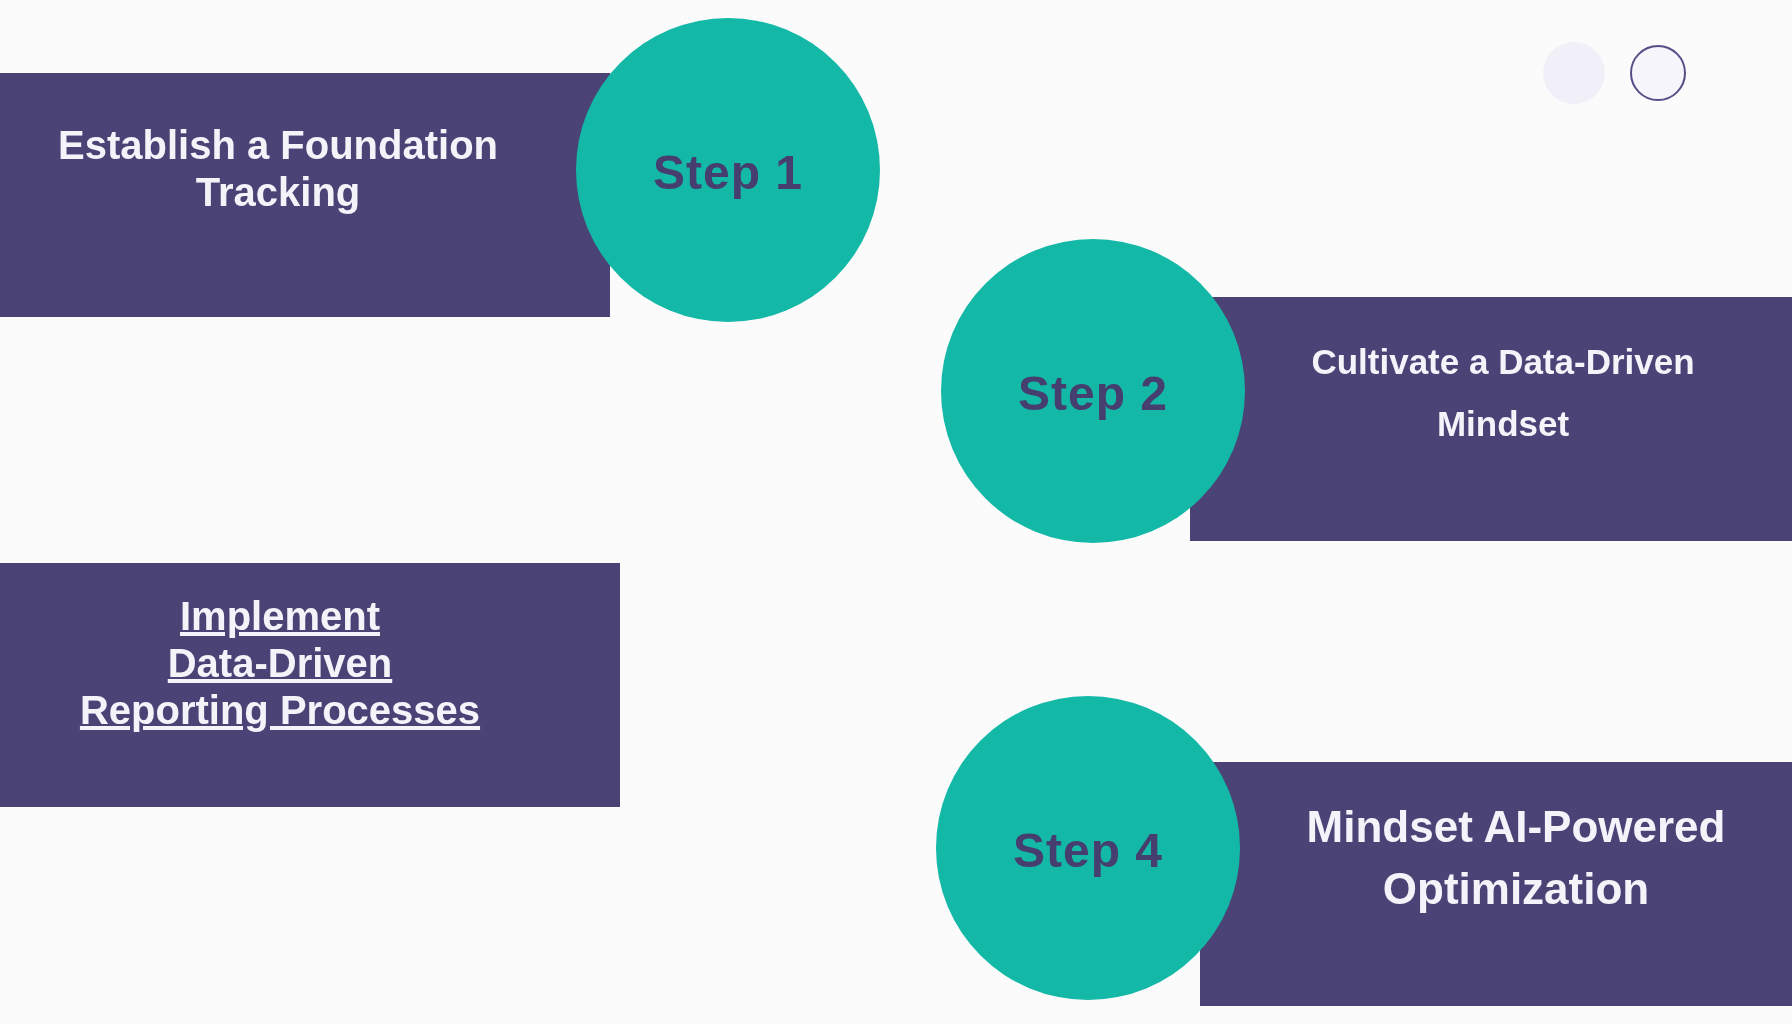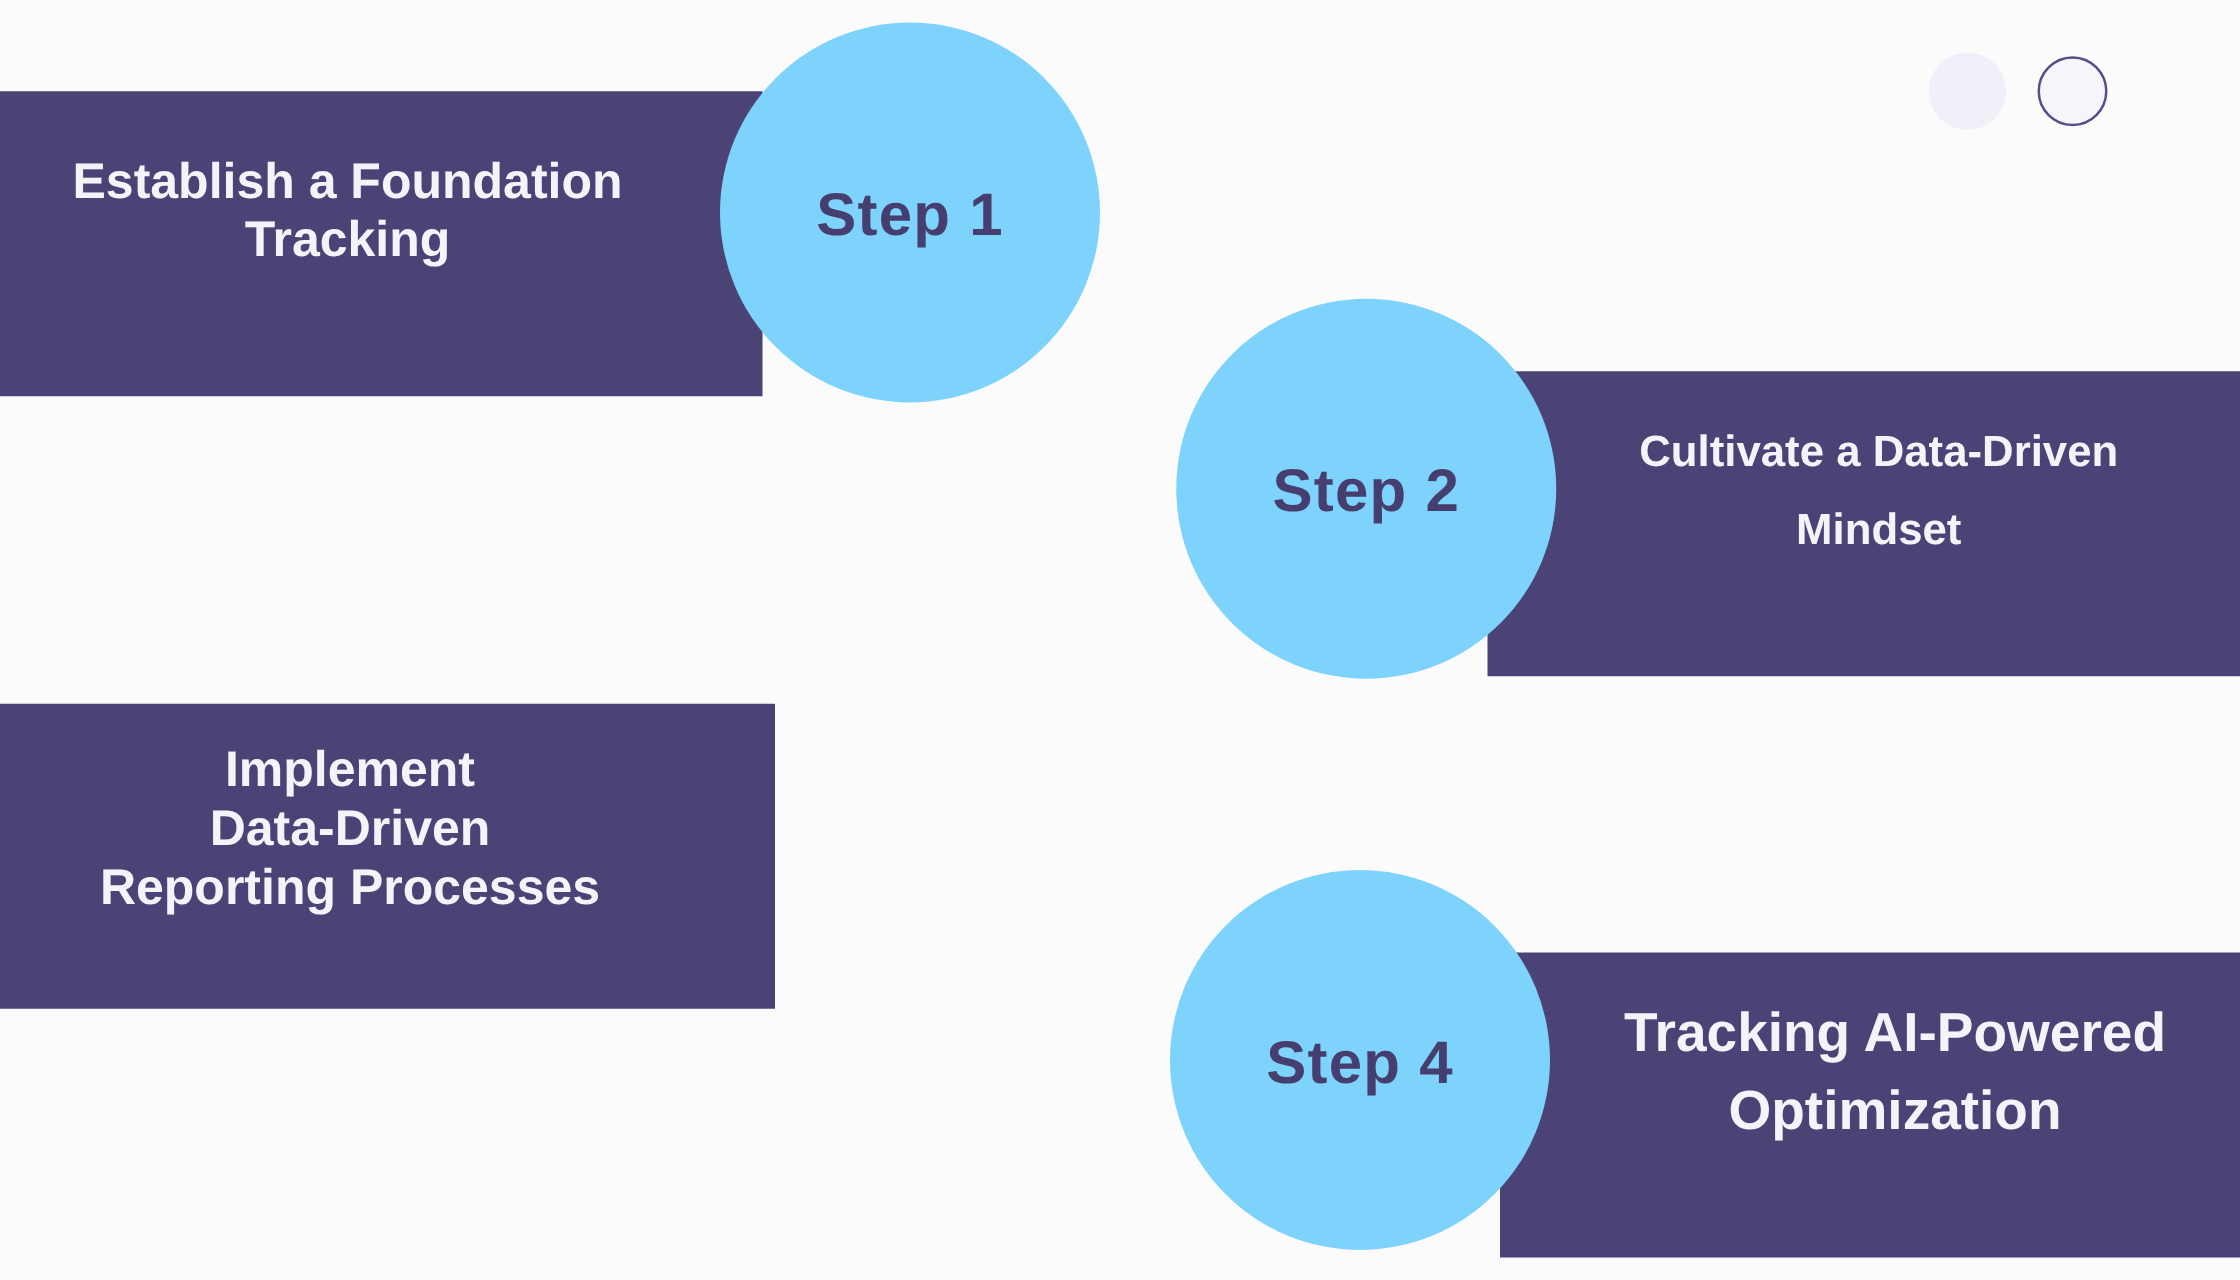--- a/index.html
+++ b/index.html
@@ -34,29 +34,29 @@
     align-items: center;
     height: 192px;
     top: 0;
     color: #F4F3F9;
     font-weight: 600;
     text-align: center;
   }
   .banner-text div { white-space: nowrap; }
   .t1 { left: 0;    width: 556px; font-size: 40px; line-height: 47px; }
   .t2 { left: 24px; width: 578px; font-size: 35px; line-height: 62px; }
-  .t3 { left: 0;    width: 560px; font-size: 40px; line-height: 47px; padding-top: 4px; }
+  .t3 { left: 0;    width: 560px; font-size: 40px; line-height: 47px; padding-top: 4px; text-decoration: underline; }
   .t4 { left: 40px; width: 552px; font-size: 44px; line-height: 62px; }
 
   
   .circle {
     position: absolute;
     width: 304px; height: 304px;
     border-radius: 50%;
-    background: #7dd3fc;
+    background: #14b8a6;
     display: flex;
     align-items: center;
     justify-content: center;
     z-index: 2;
     text-align: right;
   }
   .c1 { left: 576px; top: 18px;  }
   .c2 { left: 941px; top: 239px; }
   .c3 { left: 554px; top: 508px; }
   .c4 { left: 936px; top: 696px; }
@@ -112,21 +112,21 @@
   <div class="banner b3">
     <div class="banner-text t3">
       <div>Implement</div>
       <div>Data-Driven</div>
       <div>Reporting Processes</div>
     </div>
   </div>
 
   <div class="banner b4">
     <div class="banner-text t4">
-      <div>Tracking AI-Powered</div>
+      <div>Mindset AI-Powered</div>
       <div>Optimization</div>
     </div>
   </div>
   <div class="circle c4">
     <span class="step-label">Step 4</span>
   </div>
 
   <div class="deco deco-filled"></div>
   <div class="deco deco-outline"></div>
 

